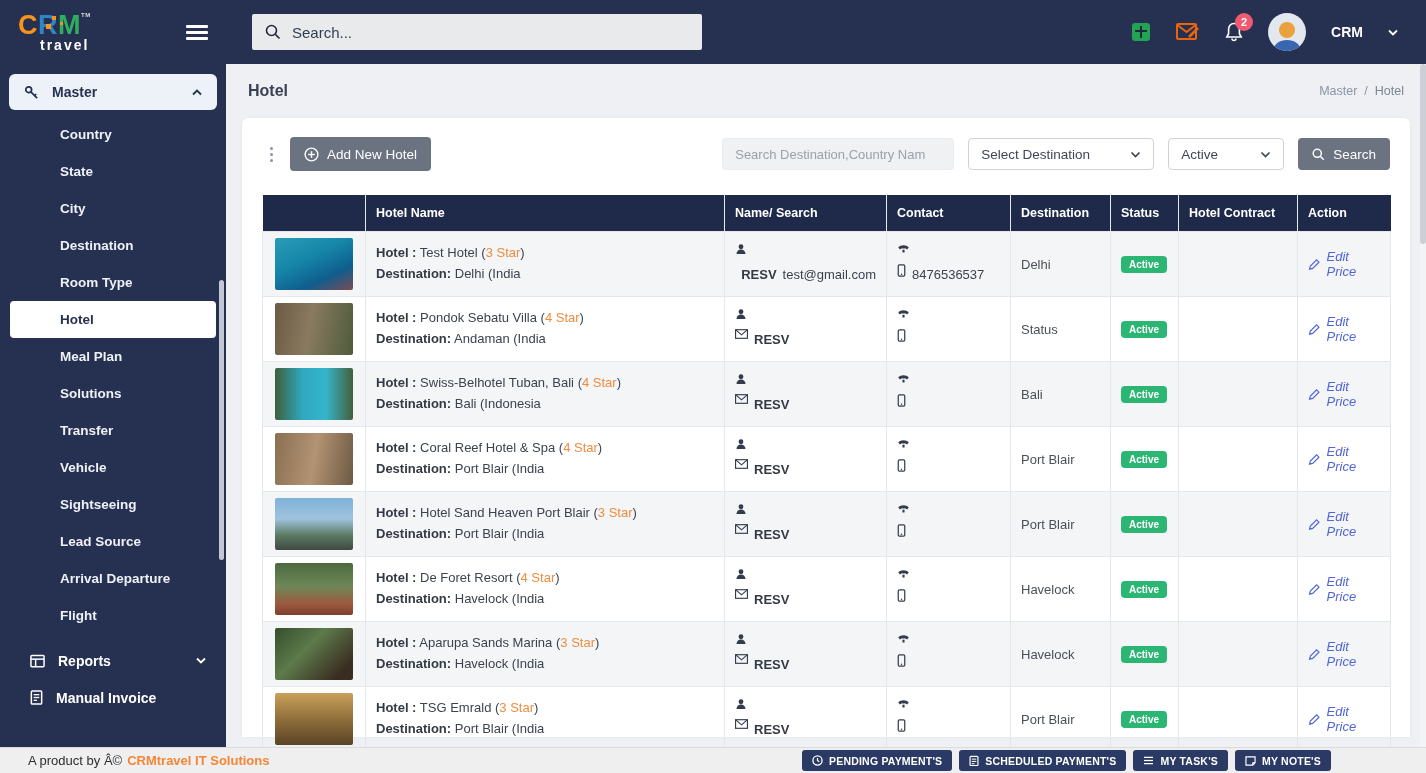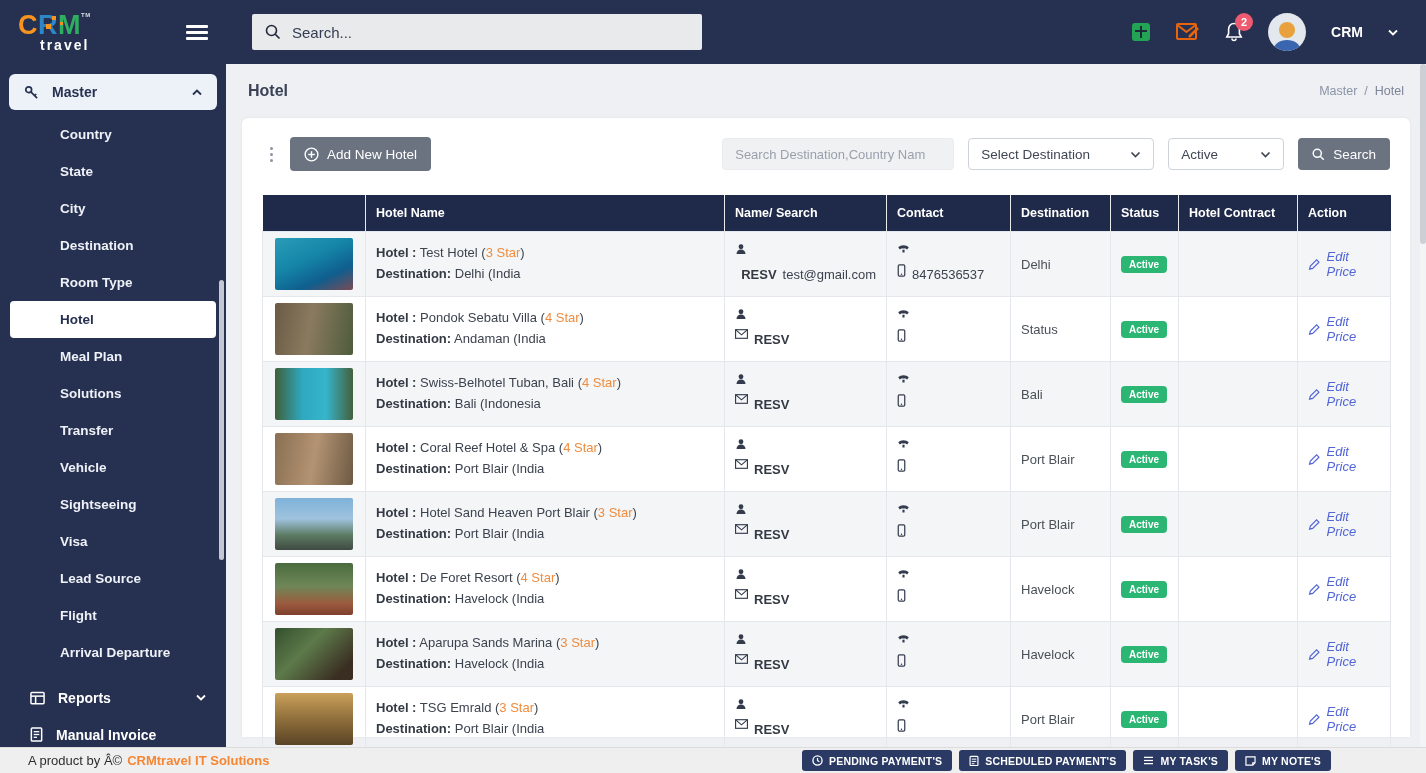--- a/index.html
+++ b/index.html
@@ -172,24 +172,23 @@
     <div class="nav-item">State</div>
     <div class="nav-item">City</div>
     <div class="nav-item">Destination</div>
     <div class="nav-item">Room Type</div>
     <div class="nav-item active">Hotel</div>
     <div class="nav-item">Meal Plan</div>
     <div class="nav-item">Solutions</div>
     <div class="nav-item">Transfer</div>
     <div class="nav-item">Vehicle</div>
     <div class="nav-item">Sightseeing</div>
-    <div class="nav-item">Visa</div>
     <div class="nav-item">Lead Source</div>
+    <div class="nav-item">Arrival Departure</div>
     <div class="nav-item">Flight</div>
-    <div class="nav-item">Arrival Departure</div>
   </div>
   <div class="snav reports">
     <svg width="15" height="14" viewBox="0 0 16 14">
         <rect x="1" y="1" width="14" height="12" rx="1" fill="none" stroke="#fff" stroke-width="1.6"></rect>
         <line x1="1" y1="5" x2="15" y2="5" stroke="#fff" stroke-width="1.6"></line>
         <line x1="6" y1="5" x2="6" y2="13" stroke="#fff" stroke-width="1.6"></line>
       </svg>
     <span>Reports</span>
     <svg class="chev" width="10" height="7" viewBox="0 0 10 7">
         <path d="M1 1.5 5 5.5 9 1.5" fill="none" stroke="#fff" stroke-width="1.8"></path>

